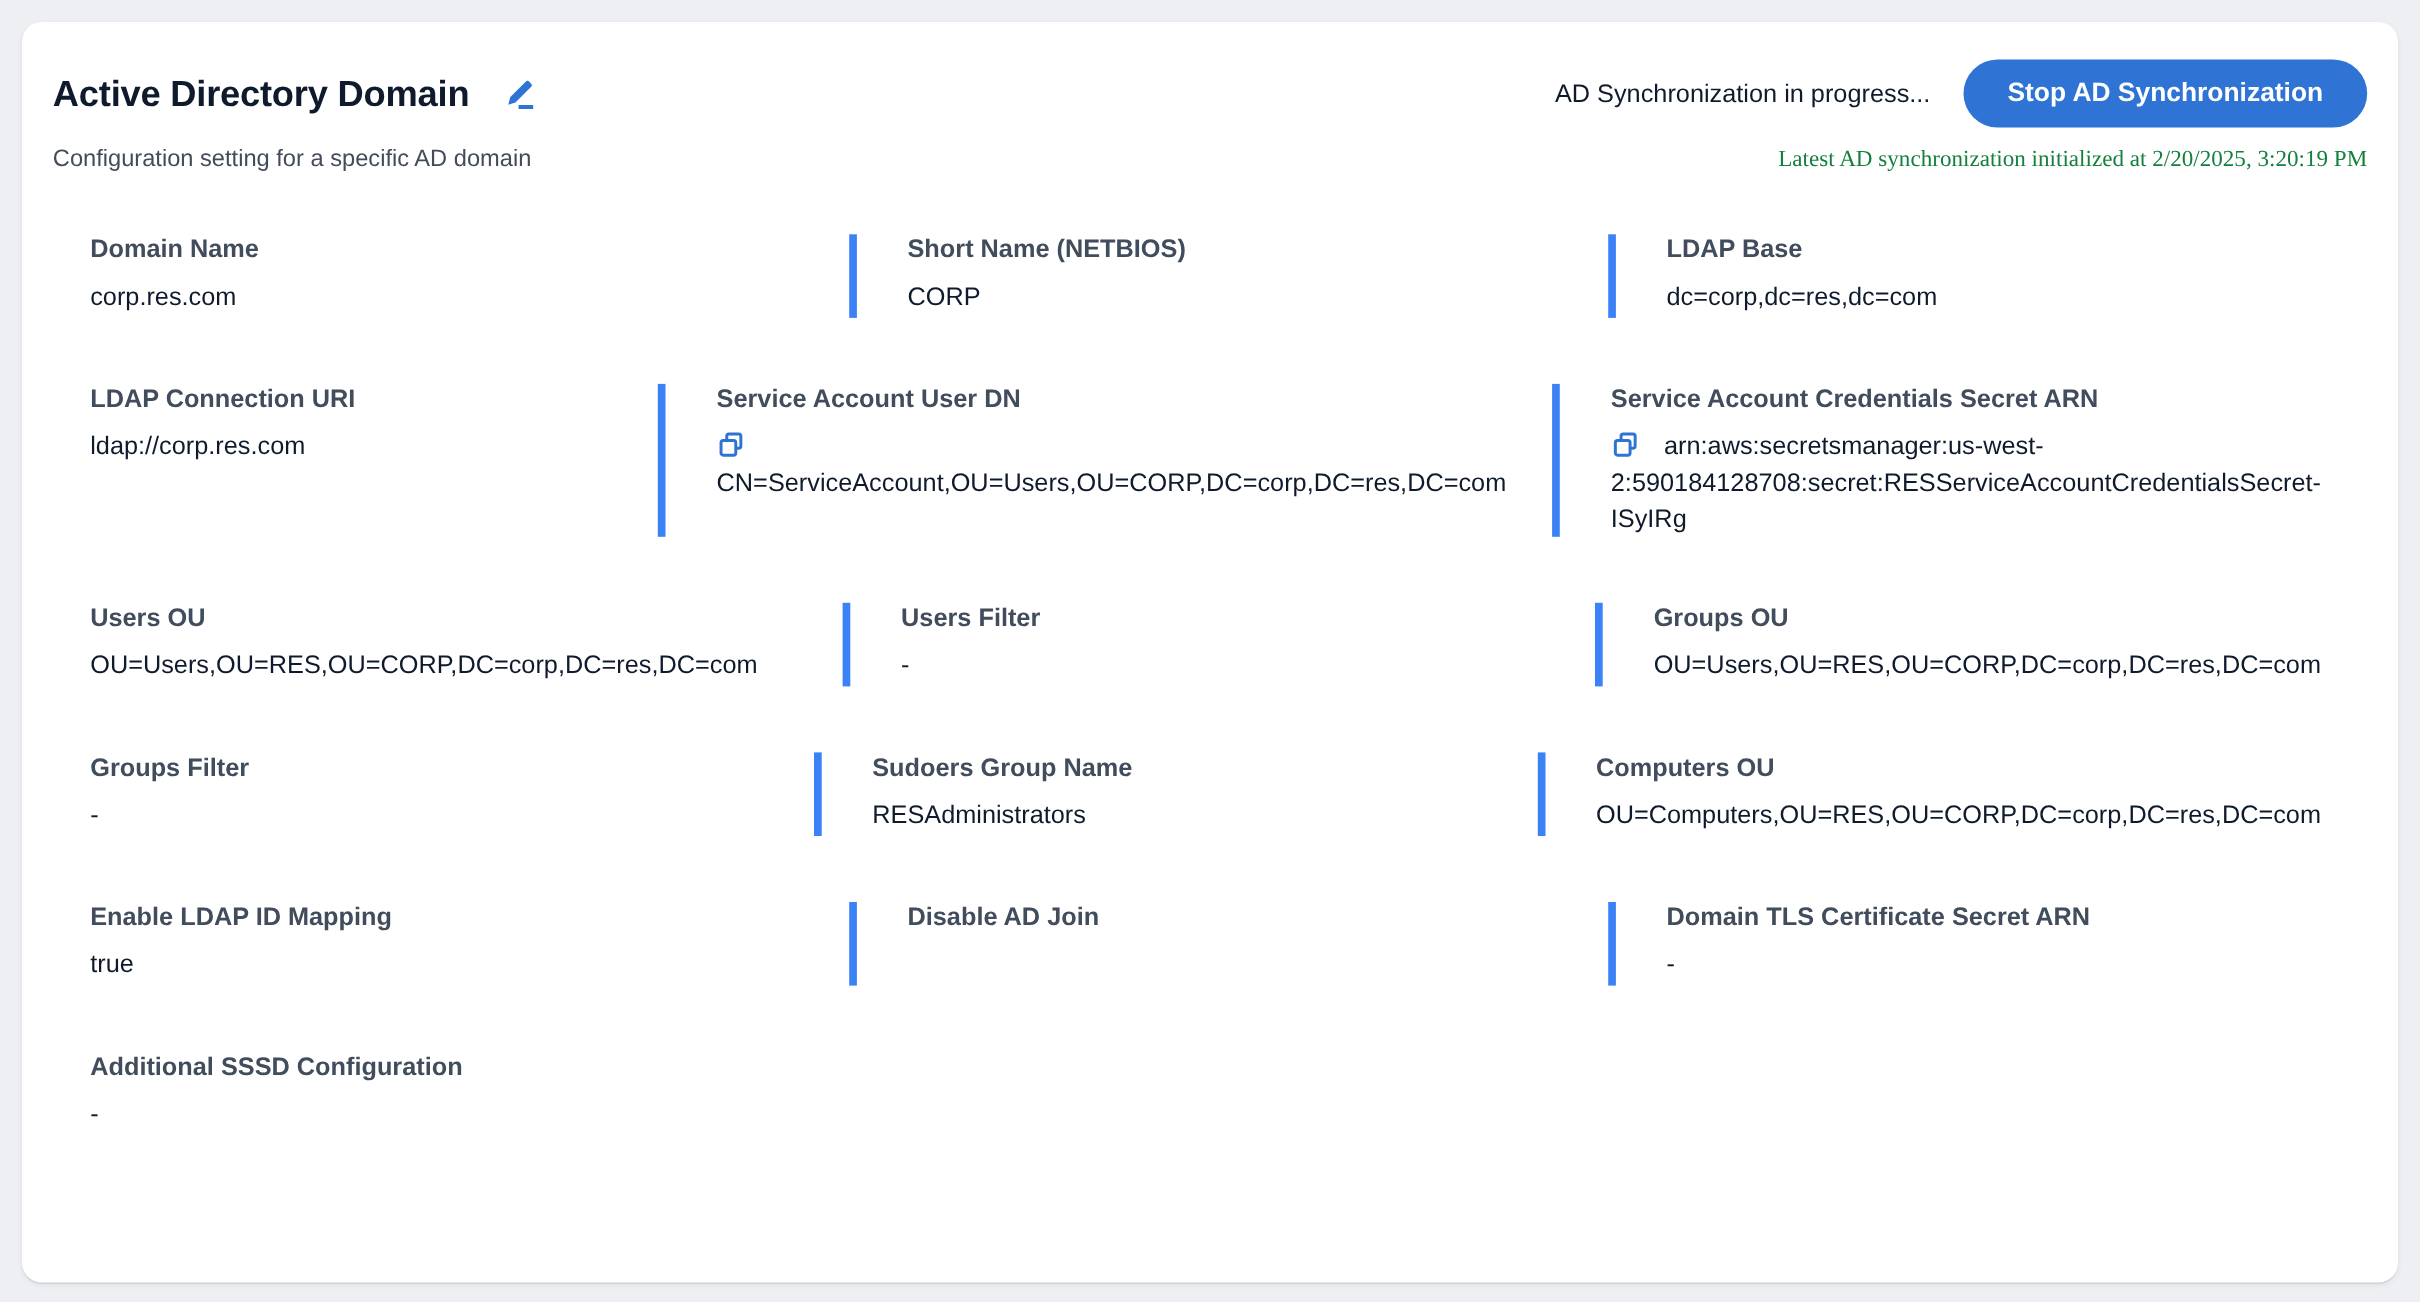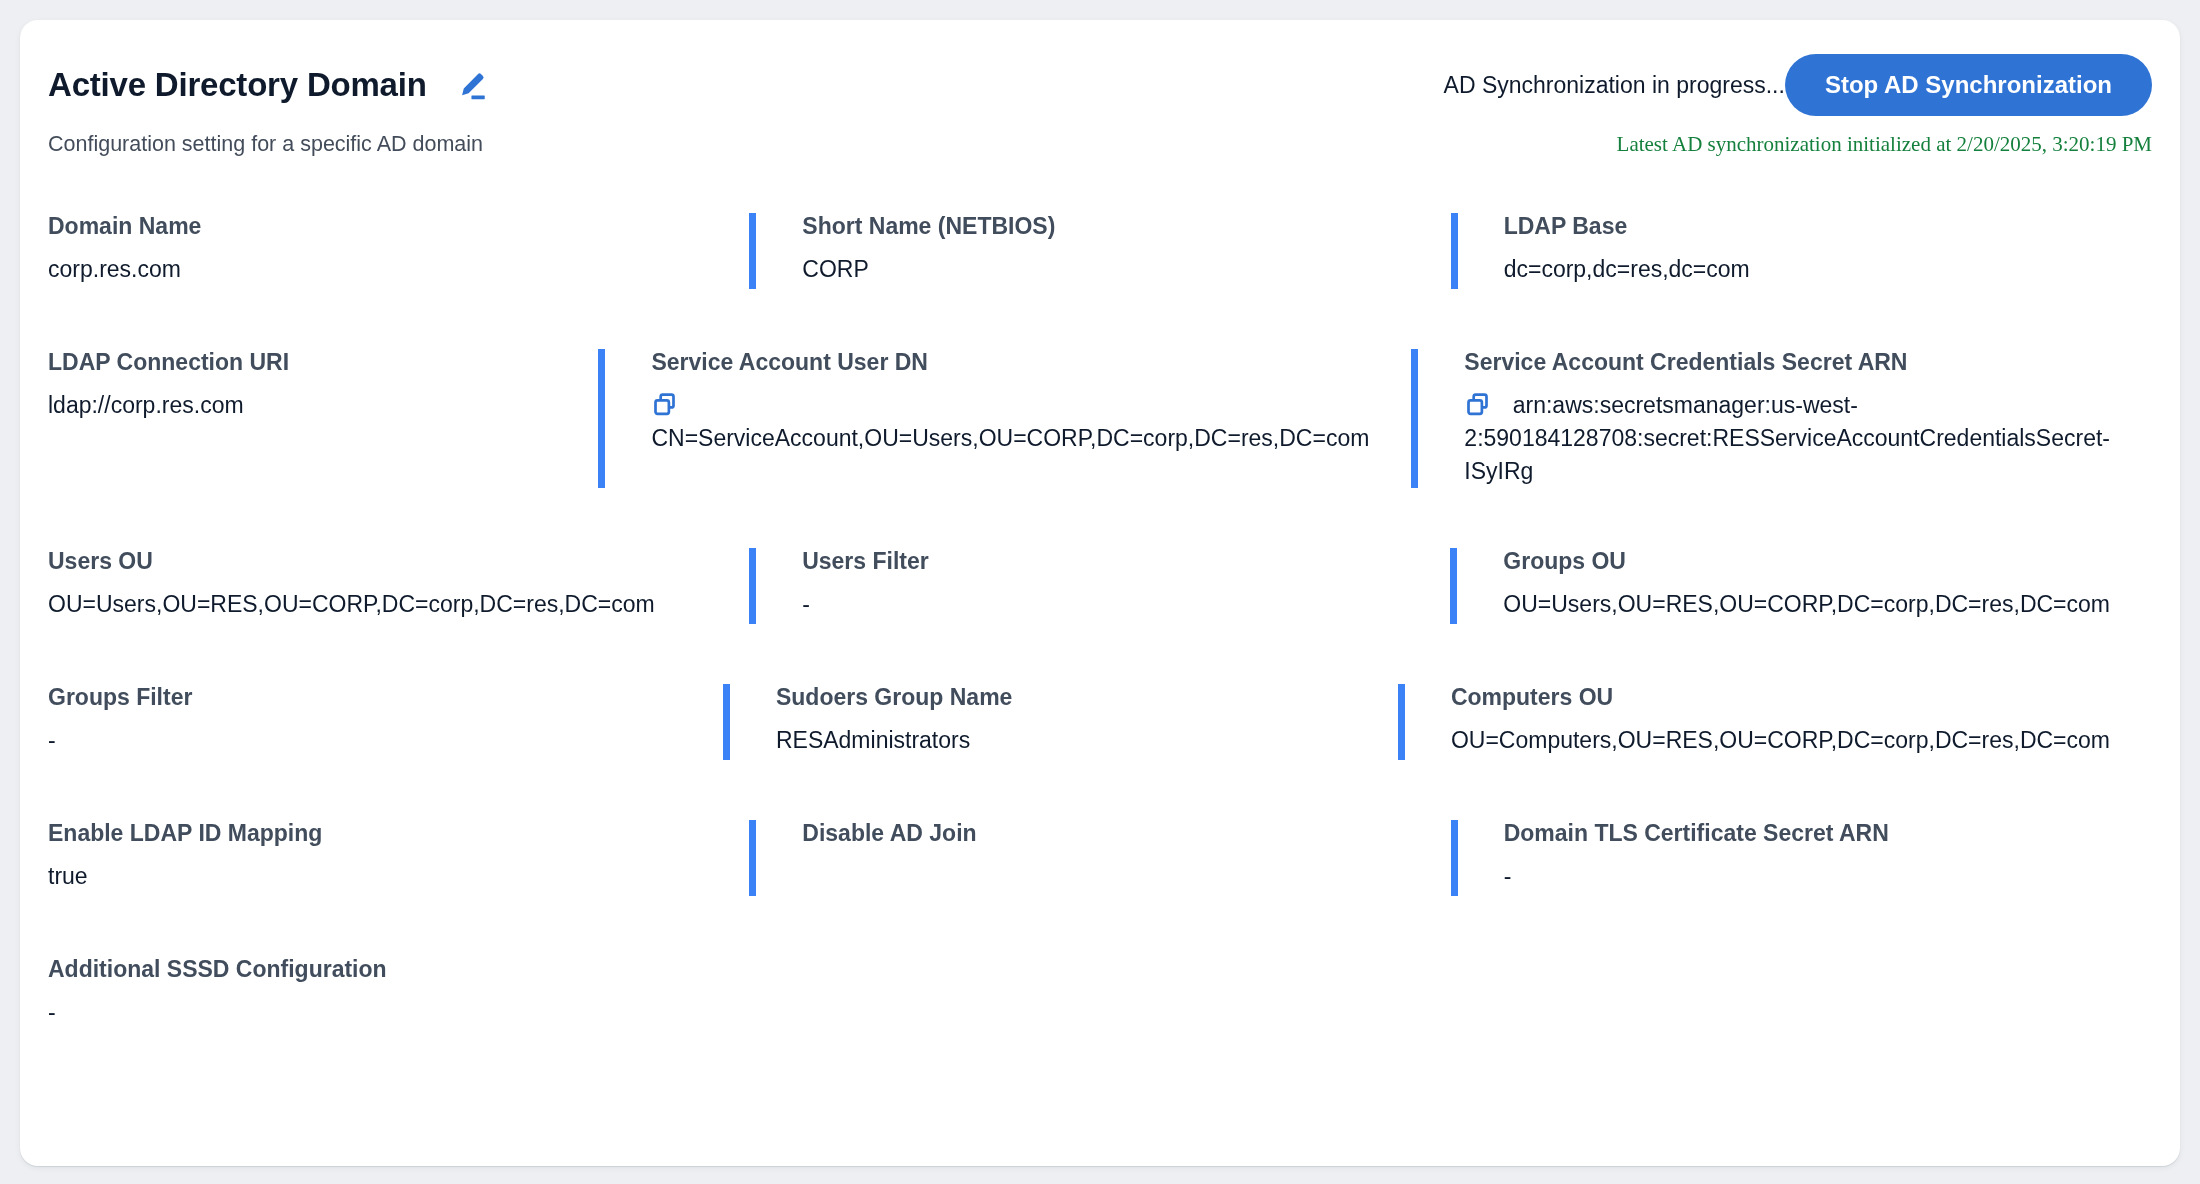--- a/index.html
+++ b/index.html
@@ -18,34 +18,34 @@
     border-radius:18px;
     box-shadow:0 1px 1px rgba(15,27,42,.10), 0 2px 6px rgba(15,27,42,.06);
     padding:34px 28px 0 28px;
   }
   
   .header-row { display:flex; justify-content:space-between; align-items:center; }
   .header-left { display:flex; align-items:center; gap:28px; }
   h1 { margin:0; font-size:33px; font-weight:700; color:#0f1b2d; letter-spacing:-0.2px; }
   .edit-btn { display:flex; align-items:center; background:none; border:none; padding:0; cursor:pointer; color:#2f73d4; }
   .edit-btn svg { width:34px; height:34px; }
-  .header-right { display:flex; align-items:center; }
+  .header-right { display:flex; align-items:center; gap:30px; }
   .sync-status { font-size:23px; color:#0f1b2d; }
   .primary-btn {
     height:62px; padding:0 40px; border:none; border-radius:31px;
     background:#2f73d4; color:#ffffff;
     font-family:inherit; font-size:24px; font-weight:700;
     cursor:pointer; white-space:nowrap;
   }
   .subheader-row { display:flex; justify-content:space-between; align-items:baseline; margin-top:16px; }
   .subtitle { font-size:21.5px; color:#434c5a; }
   .sync-note { font-size:21px; color:#15803d;font-family:Liberation Serif, serif; }
   
   .field-grid { margin-top:56px; }
-  .field-row { display:grid; grid-template-columns:1fr 1fr 1fr; margin-bottom:60px; }
+  .field-row { display:grid; grid-template-columns:1fr 1fr 1fr; margin-bottom:60px;margin-left:34px; }
   .field-cell { box-sizing:border-box; padding-right:42px; min-height:76px; }
   .field-cell.with-divider { border-left:7px solid #3b82f6; padding-left:46px; }
   .field-label { font-size:23px; font-weight:700; color:#414d5c; margin-bottom:13px; }
   .field-value { font-size:23px; color:#0f1b2d; line-height:33px; overflow-wrap:break-word; }
   .copy-btn {
     display:inline-flex; vertical-align:-5px;
     background:none; border:none; padding:0; margin:0 15px 2px 0;
     color:#2f73d4; cursor:pointer;
   }
   .copy-btn svg { width:27px; height:27px; }

